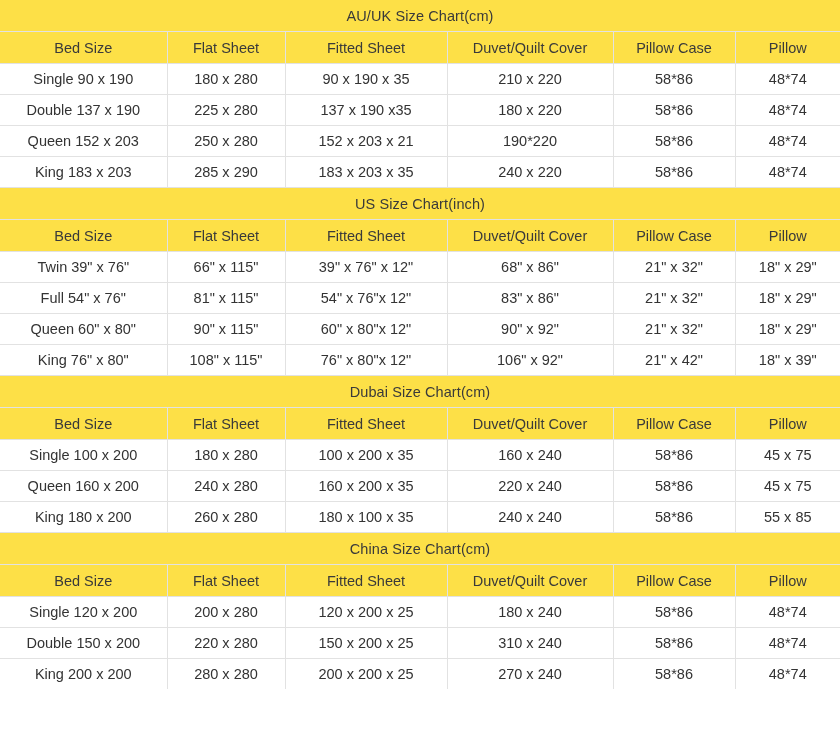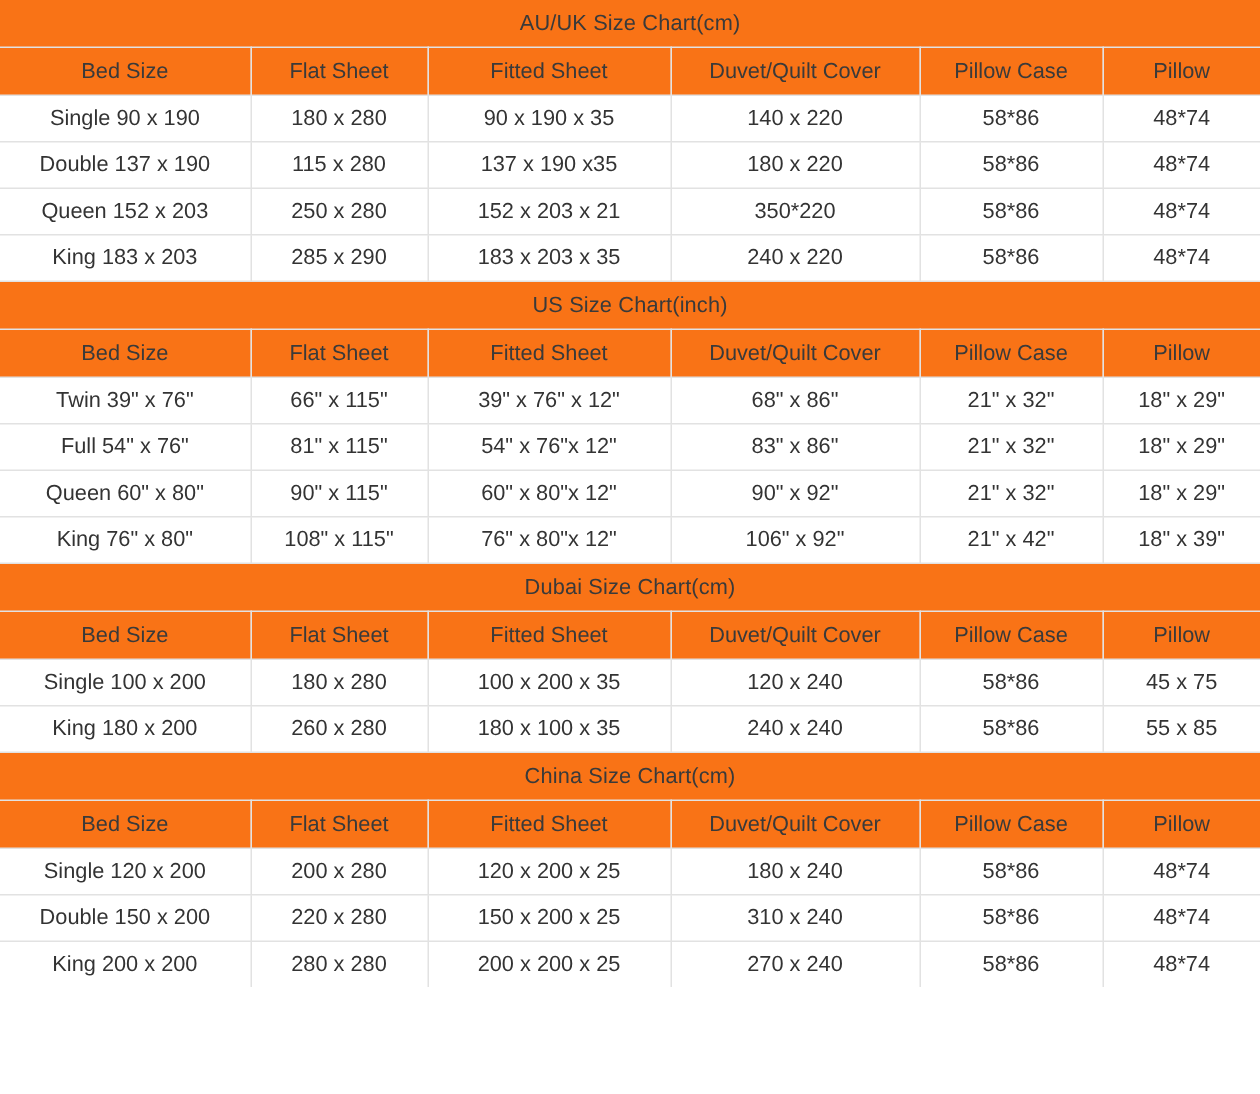--- a/index.html
+++ b/index.html
@@ -44,21 +44,21 @@
     border-bottom: 1px solid #dedede;
     background: #ffffff;
   }
   .size-table th {
     height: 31px;
     padding: 0 4px;
     font-size: 14.5px;
     font-weight: normal;
     text-align: center;
     color: #3a3a3a;
-    background: #f97316;
+    background: #fde047;
     border-right: 1px solid #e2e2e2;
     border-bottom: 1px solid #e2e2e2;
   }
   .size-table td {
     height: 30px;
     padding: 0 4px;
     font-size: 14.5px;
     text-align: center;
     color: #333333;
     background: #ffffff;
@@ -101,37 +101,37 @@
             <th>Duvet/Quilt Cover</th>
             <th>Pillow Case</th>
             <th>Pillow</th>
           </tr>
         </thead>
         <tbody>
           <tr>
             <td>Single 90 x 190</td>
             <td>180 x 280</td>
             <td>90 x 190 x 35</td>
-            <td>140 x 220</td>
+            <td>210 x 220</td>
             <td>58*86</td>
             <td>48*74</td>
           </tr>
           <tr>
             <td>Double 137 x 190</td>
-            <td>115 x 280</td>
+            <td>225 x 280</td>
             <td>137 x 190 x35</td>
             <td>180 x 220</td>
             <td>58*86</td>
             <td>48*74</td>
           </tr>
           <tr>
             <td>Queen 152 x 203</td>
             <td>250 x 280</td>
             <td>152 x 203 x 21</td>
-            <td>350*220</td>
+            <td>190*220</td>
             <td>58*86</td>
             <td>48*74</td>
           </tr>
           <tr>
             <td>King 183 x 203</td>
             <td>285 x 290</td>
             <td>183 x 203 x 35</td>
             <td>240 x 220</td>
             <td>58*86</td>
             <td>48*74</td>
@@ -219,21 +219,29 @@
             <th>Duvet/Quilt Cover</th>
             <th>Pillow Case</th>
             <th>Pillow</th>
           </tr>
         </thead>
         <tbody>
           <tr>
             <td>Single 100 x 200</td>
             <td>180 x 280</td>
             <td>100 x 200 x 35</td>
-            <td>120 x 240</td>
+            <td>160 x 240</td>
+            <td>58*86</td>
+            <td>45 x 75</td>
+          </tr>
+          <tr>
+            <td>Queen 160 x 200</td>
+            <td>240 x 280</td>
+            <td>160 x 200 x 35</td>
+            <td>220 x 240</td>
             <td>58*86</td>
             <td>45 x 75</td>
           </tr>
           <tr>
             <td>King 180 x 200</td>
             <td>260 x 280</td>
             <td>180 x 100 x 35</td>
             <td>240 x 240</td>
             <td>58*86</td>
             <td>55 x 85</td>

